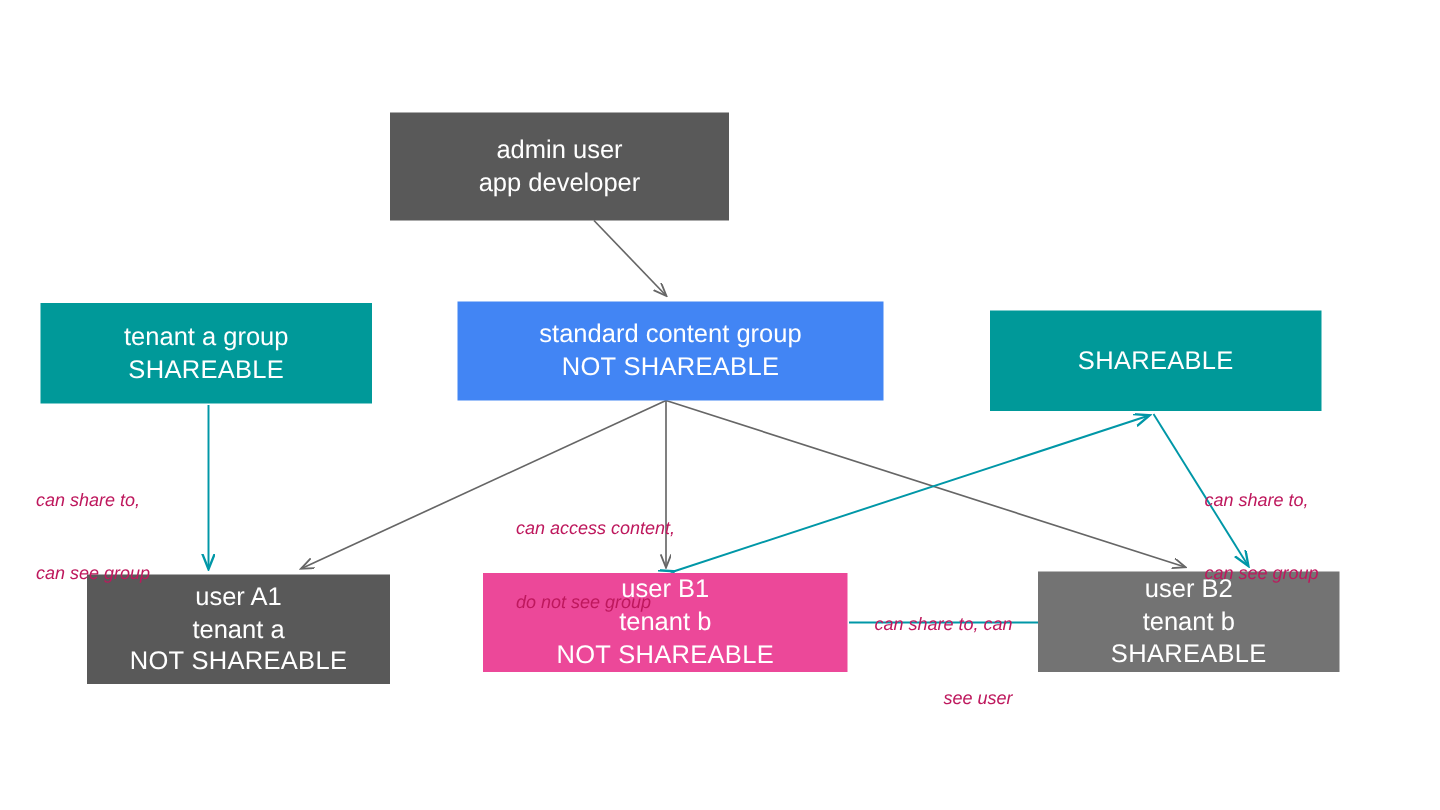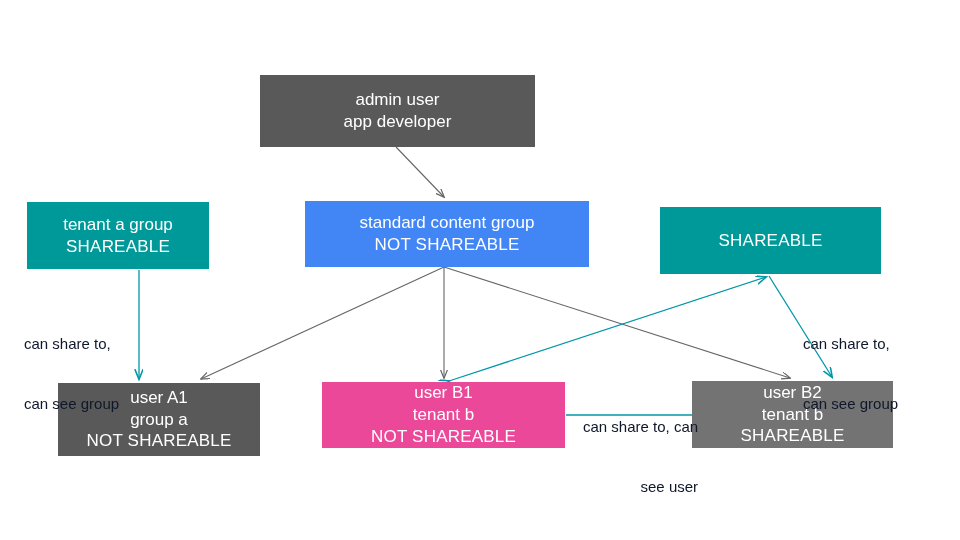--- a/index.html
+++ b/index.html
@@ -31,25 +31,26 @@
     text-align: center;
     color: #ffffff;
     line-height: 1.28;
     z-index: 3;
   }
   .node .l1 { font-size: 17px; }
   .node .l2 { font-size: 17px; }
   .node .flag { font-size: 17px; letter-spacing: 0.2px; }
   .edge-label {
     position: absolute;
-    font-size: 15px;
+    font-size: 12px;
     line-height: 1.35;
-    color: #0f172a;
+    color: #be185d;
     white-space: pre;
     z-index: 4;
+    font-style: italic;
   }
   svg.arrows {
     position: absolute;
     left: 0; top: 0;
     width: 960px;
     height: 540px;
     z-index: 2;
     overflow: visible;
   }
 </style>
@@ -78,62 +79,66 @@
 
     <line x1="444" y1="267" x2="790" y2="378" stroke="#666666" stroke-width="1.1" marker-end="url(#ahGray)"></line>
 
     <line x1="449" y1="381" x2="766" y2="277" stroke="#0097a7" stroke-width="1.3" marker-end="url(#ahTeal)" marker-start="url(#ahTeal)"></line>
 
     <line x1="769" y1="276" x2="832" y2="377" stroke="#0097a7" stroke-width="1.3" marker-end="url(#ahTeal)"></line>
 
     <line x1="566" y1="415" x2="727" y2="415" stroke="#0097a7" stroke-width="1.3" marker-end="url(#ahTeal)"></line>
   </svg>
 
-  <div class="node" style="left: 260px; top: 75px; width: 275px; height: 72px; background: rgb(89, 89, 89);">
+  <div class="node" style="left: 260px; top: 75px; width: 226px; height: 72px; background: rgb(89, 89, 89);">
     <span class="l1">admin user</span>
     <span class="l2">app developer</span>
   </div>
 
-  <div class="node" style="left: 27px; top: 202px; width: 182px; height: 67px; background: rgb(0, 153, 153);">
+  <div class="node" style="left: 27px; top: 202px; width: 221px; height: 67px; background: rgb(0, 153, 153);">
     <span class="l1">tenant a group</span>
     <span class="flag">SHAREABLE</span>
   </div>
 
   <div class="node" style="left: 305px; top: 201px; width: 284px; height: 66px; background: rgb(66, 133, 244);">
     <span class="l1">standard content group</span>
     <span class="flag">NOT SHAREABLE</span>
   </div>
 
   <div class="node" style="left: 660px; top: 207px; width: 221px; height: 67px; background: rgb(0, 153, 153);">
     <span class="flag">SHAREABLE</span>
   </div>
 
   <div class="node" style="left: 38px; top: 383px; width: 202px; height: 73px; background: rgb(89, 89, 89); margin-left: 20px;">
     <span class="l1">user A1</span>
-    <span class="l2">group a</span>
+    <span class="l2">tenant a</span>
     <span class="flag">NOT SHAREABLE</span>
   </div>
 
   <div class="node" style="left: 322px; top: 382px; width: 243px; height: 66px; background: #ec4899;">
     <span class="l1">user B1</span>
     <span class="l2">tenant b</span>
     <span class="flag">NOT SHAREABLE</span>
   </div>
 
   <div class="node" style="left: 692px; top: 381px; width: 201px; height: 67px; background: #737373;">
     <span class="l1">user B2</span>
     <span class="l2">tenant b</span>
     <span class="flag">SHAREABLE</span>
   </div>
 
   <div class="edge-label" style="left: 24px; top: 293px;">
     <div>can share to,</div>
     <div>can see group</div>
   </div>
 
+  <div class="edge-label" style="left: 344px; top: 312px;">
+    <div>can access content,</div>
+    <div>do not see group</div>
+  </div>
 
   <div class="edge-label" style="left: 803px; top: 293px;">
     <div>can share to,</div>
     <div>can see group</div>
   </div>
 
   <div class="edge-label" style="left: 583px; top: 376px; text-align: right;">
     <div>can share to, can</div>
     <div>see user</div>
   </div>

